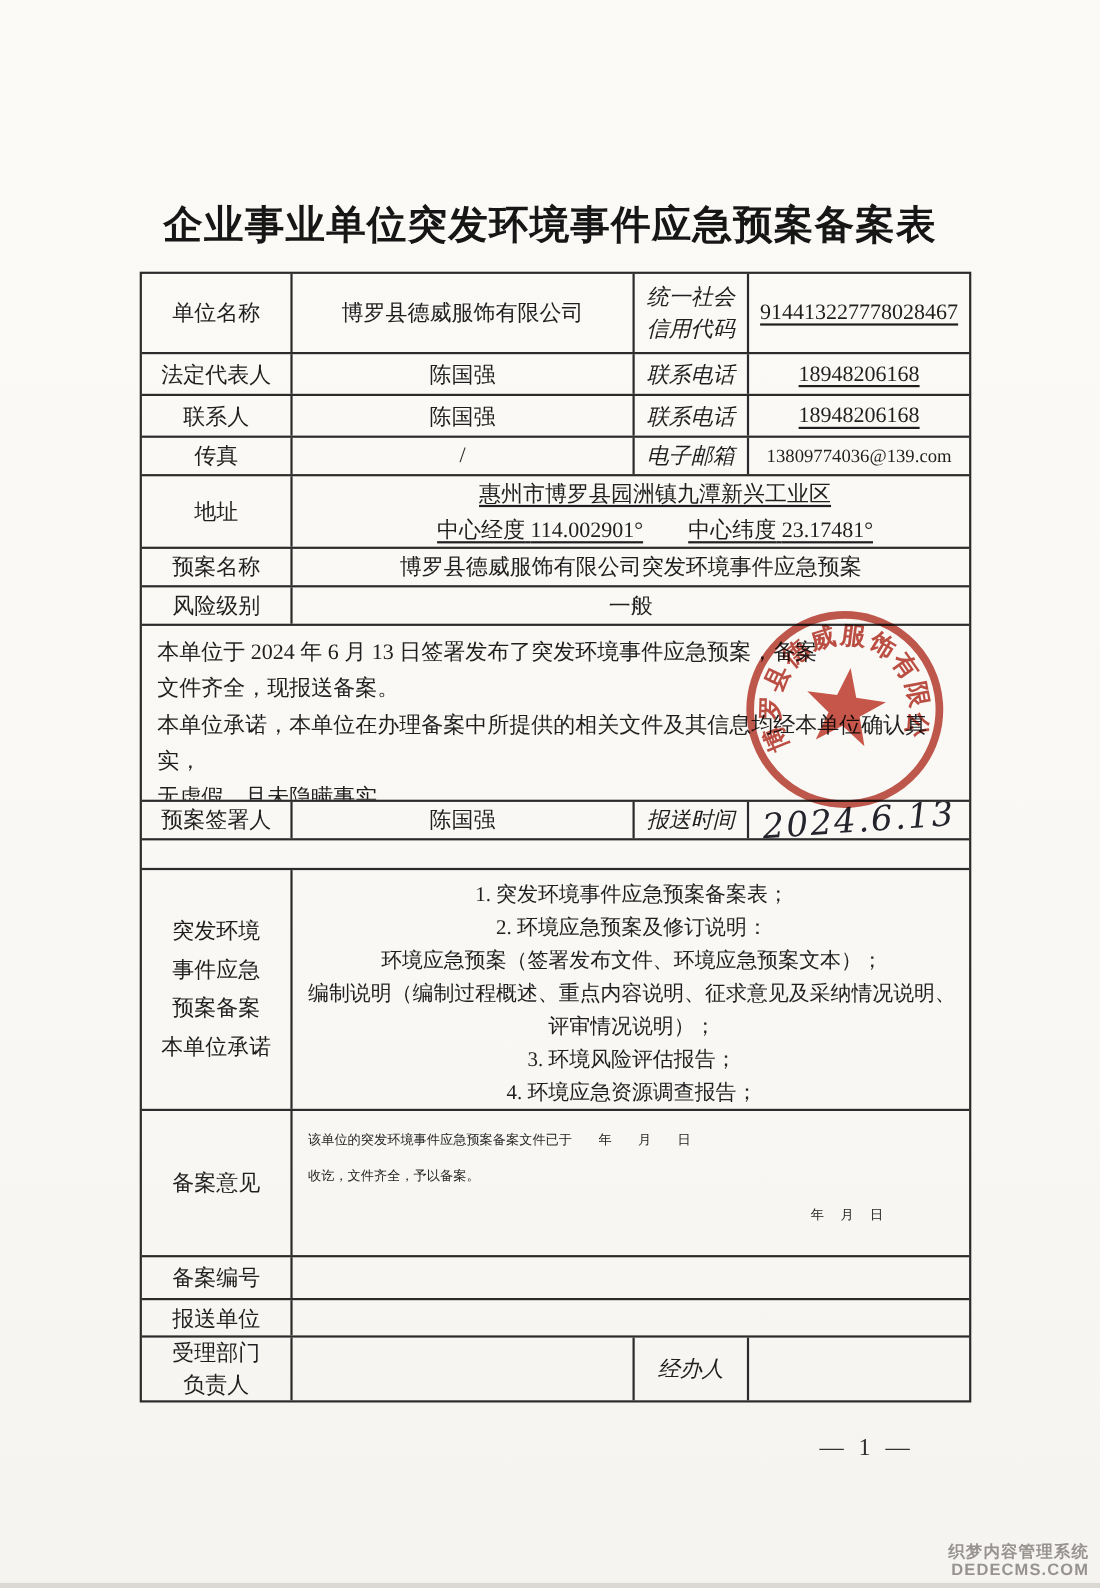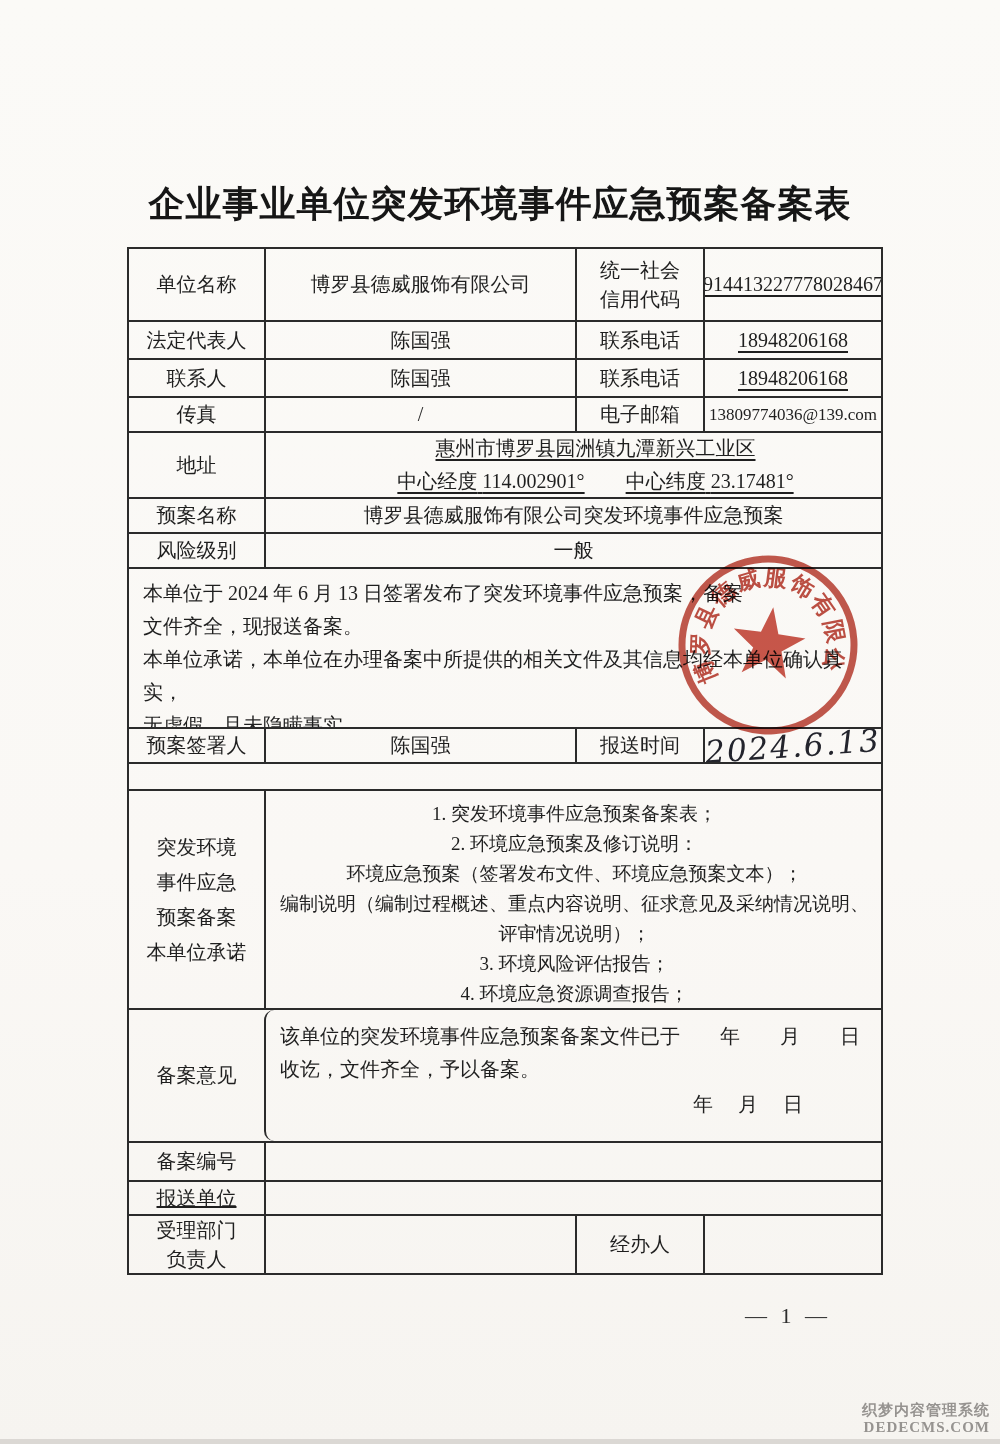--- a/index.html
+++ b/index.html
@@ -33,35 +33,35 @@
     border-left:2px solid #2b2b2b;
     display:flex;align-items:center;justify-content:center;
     box-sizing:border-box;
     font-size:20px;
     text-align:center;
     overflow:hidden;
   }
   .cell:first-child{border-left:none;}
   .w-label{width:135px;flex:none;}
   .w-val{width:311px;flex:none;}
-  .w-label2{width:128px;flex:none;}
+  .w-label2{width:104px;flex:none;font-style:italic;}
   .w-val2{flex:1;}
   .grow{flex:1;}
   .col{flex-direction:column;}
   .ul{text-decoration:underline;text-underline-offset:4px;}
   .small{font-size:17px;}
   .twoline{line-height:29px;}
   .block{
     display:block;text-align:left;
     padding:8px 14px 0 14px;
     line-height:33px;
   }
   .dir-label{line-height:35px;font-size:20px;border-radius:29px;}
   .dir-content{display:block;text-align:center;padding:8px 10px 0 12px;font-size:19px;line-height:30px;white-space:nowrap;}
-  .op-content{display:block;text-align:left;padding:10px 8px 0 14px;font-size:20px;line-height:33px;white-space:nowrap;border-radius:10px;}
+  .op-content{display:block;text-align:left;padding:10px 8px 0 14px;font-size:12px;line-height:33px;white-space:nowrap;}
   .op-dept{text-align:right;padding-right:18px;margin-top:8px;}
   .op-date{text-align:right;padding-right:70px;margin-top:2px;}
   .addr-cell{flex-direction:column;justify-content:center;gap:6px;padding-left:44px;}
   .addr-line2 span.pair{margin:0 18px;}
   .handwrite{
     font-family:"DejaVu Serif",serif;font-style:italic;
     font-size:31px;letter-spacing:2px;color:#23242c;
     transform:rotate(-4deg);
     white-space:nowrap;
   }
@@ -71,21 +71,21 @@
     pointer-events:none;
   }
   .page-number{
     position:absolute;top:1303px;left:745px;
     font-size:22px;letter-spacing:4px;color:#2d2d2d;
     font-family:"Liberation Serif",serif;
   }
   .watermark{
     position:absolute;right:10px;top:1402px;
     text-align:right;
-    font-family:Liberation Serif, serif;
+    font-family:Liberation Sans, sans-serif;
     font-weight:bold;font-size:15px;line-height:17px;
     color:#969390;letter-spacing:1px;
   }
   .scan-edge{
     position:absolute;bottom:0;left:0;width:100%;height:5px;
     background:#dbd8d4;
   }
 </style>
 </head>
 <body>
@@ -202,21 +202,21 @@
         <div>收讫，文件齐全，予以备案。</div>
         <div class="op-date">年　 月　 日</div>
       </div>
     </div>
 
     <div class="row" style="height:37px;">
       <div class="cell w-label">备案编号</div>
       <div class="cell grow"></div>
     </div>
 
-    <div class="row" style="height:32px;text-decoration:underline;">
+    <div class="row" style="height:32px;">
       <div class="cell w-label">报送单位</div>
       <div class="cell grow"></div>
     </div>
 
     <div class="row" style="height:57px;">
       <div class="cell w-label col twoline">
         <span>受理部门</span>
         <span>负责人</span>
       </div>
       <div class="cell w-val"></div>

